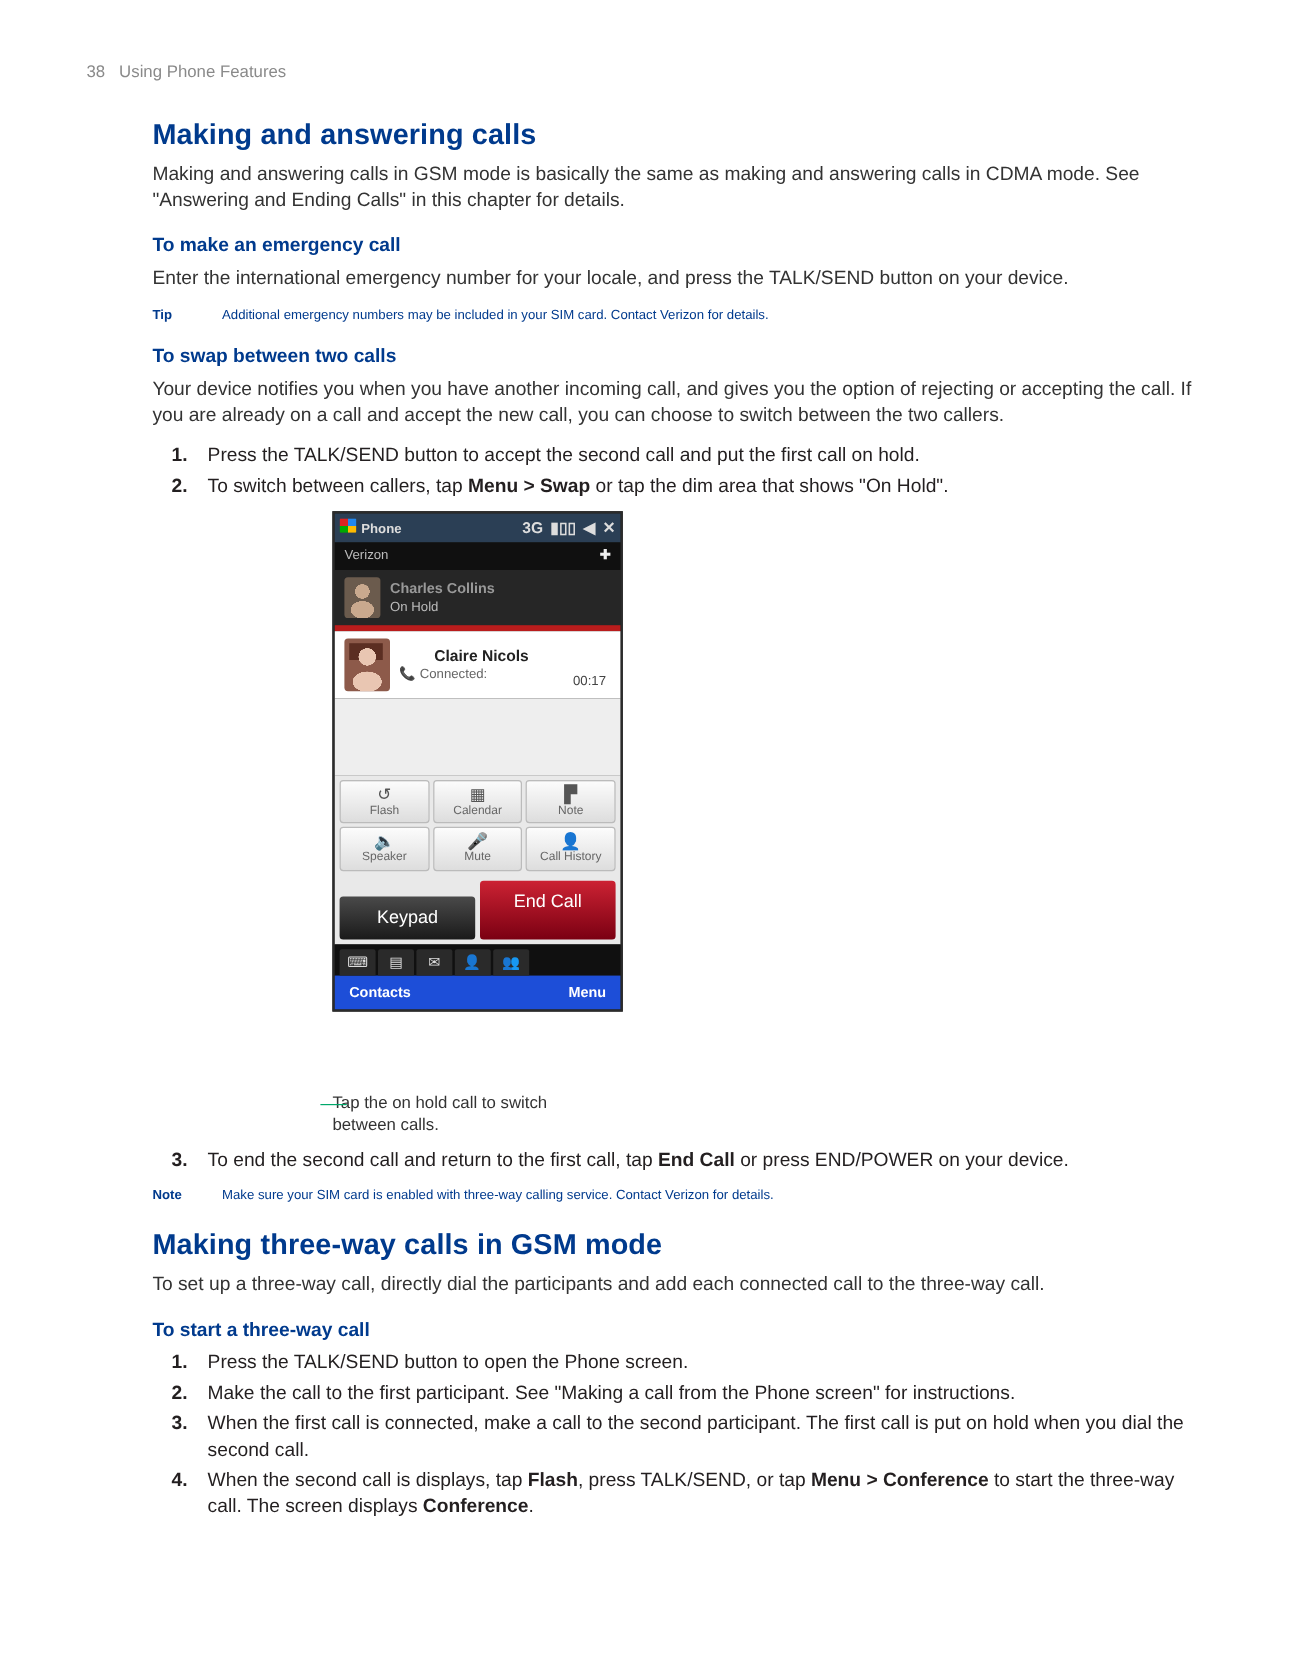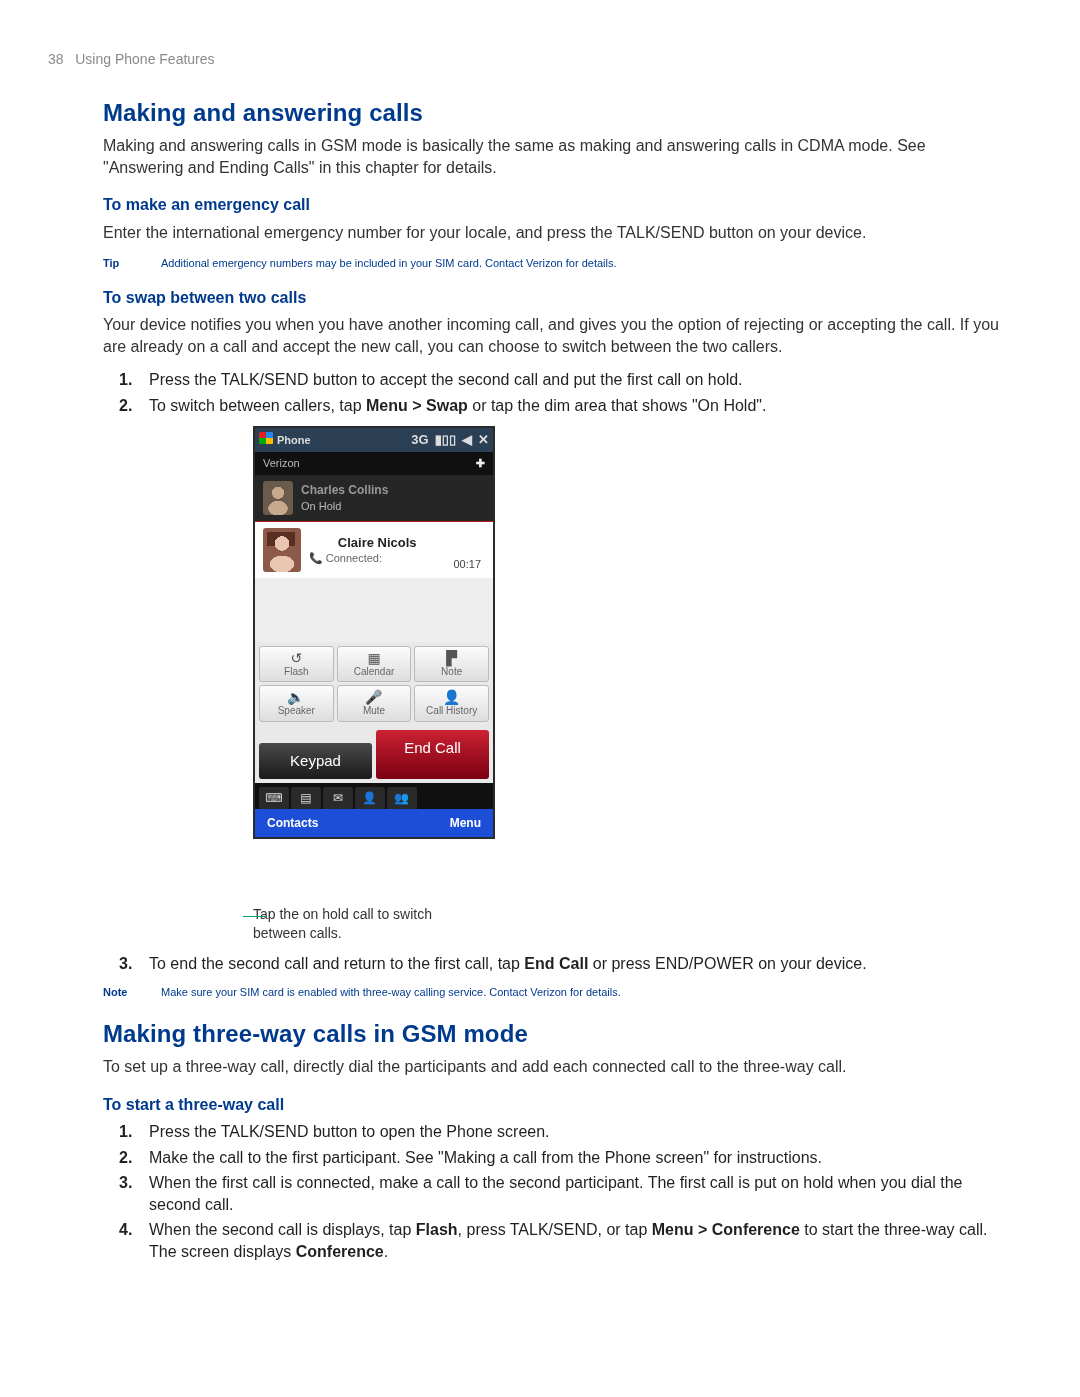--- a/index.html
+++ b/index.html
@@ -4,21 +4,21 @@
 <style>
   html,body{margin:0;padding:0;background:#fff;}
   body{
     width:1080px;
     font-family:"Segoe UI","Myriad Pro","Helvetica Neue",Arial,sans-serif;
     color:#231f20;
     font-size:16px;
     line-height:1.35;
   }
   .page{
-    padding:50px 70px 60px 48px;
+    padding:50px 70px 60px 72px;
     box-sizing:border-box;
     width:1080px;
   }
   .running-head{
     font-size:14px;
     color:#8a8a8a;
     margin-bottom:28px;
   }
   .running-head .pagenum{color:#8a8a8a;}
   .content{margin-left:55px;}
@@ -124,21 +124,21 @@
     align-items:center;
     padding:4px 8px;
     font-size:11px;
     color:#bbb;
     text-align:center;
   }
   .ph-carrier .plus{color:#eee;font-weight:700;}
   .ph-hold{
     display:flex;align-items:center;gap:8px;
     background:#262626;padding:6px 8px;
-    border-bottom:1px solid #b91c1c;
+    border-bottom:5px solid #b91c1c;
   }
   .ph-hold .avatar{
     width:30px;height:34px;background:#6b5b4d;border-radius:3px;
     position:relative;overflow:hidden;
   }
   .ph-hold .avatar:before{
     content:"";position:absolute;inset:0;
     background:radial-gradient(10px 10px at 50% 35%,#c9a98e 0 60%,transparent 61%),
                radial-gradient(16px 12px at 50% 80%,#c9a98e 0 60%,transparent 61%);
   }

